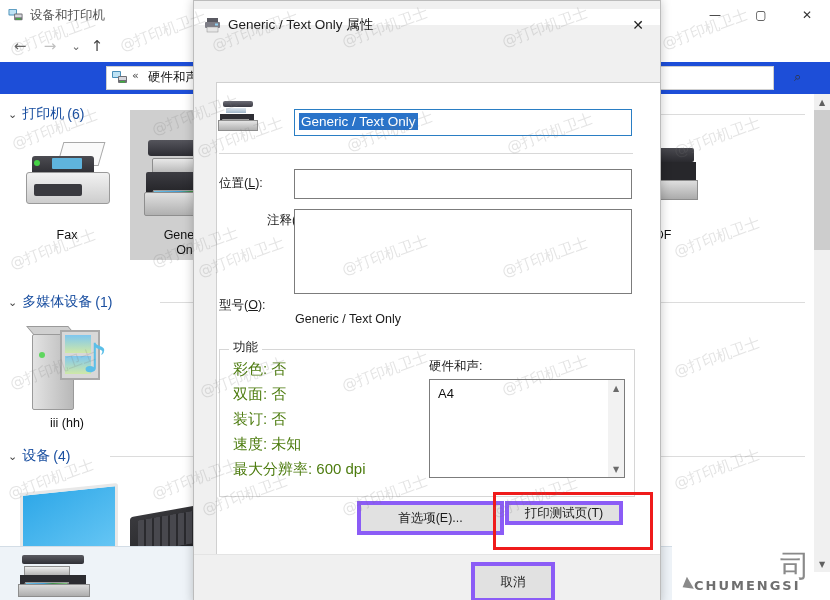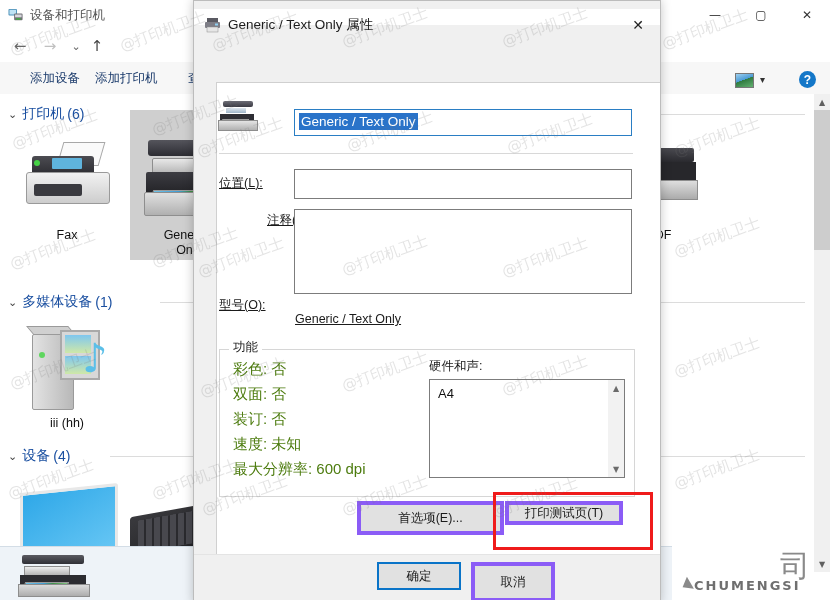--- a/index.html
+++ b/index.html
@@ -124,21 +124,21 @@
             border-left:1px solid #d0d0d0;border-top:1px solid #d0d0d0;}
   .pg-pricon{position:absolute;left:214px;top:98px;width:40px;height:30px;}
   .pgi-lid{position:absolute;left:6px;top:0;width:30px;height:6px;border-radius:2px;background:linear-gradient(180deg,#6c6c75,#3b3b44);}
   .pgi-ctrl{position:absolute;left:9px;top:7px;width:20px;height:5px;background:linear-gradient(180deg,#dfe7ef,#9fb5c8);}
   .pgi-mid{position:absolute;left:3px;top:13px;width:34px;height:7px;background:#2e2e34;}
   .pgi-base{position:absolute;left:1px;top:19px;width:38px;height:9px;background:linear-gradient(180deg,#e4e4e4,#b1b1b1);border:1px solid #8d8d8d;}
   .pgi-out{position:absolute;left:4px;top:18px;width:24px;height:8px;transform:skewX(-20deg);background:#fafafa;border:1px solid #9c9c9c;}
   .namebox{position:absolute;left:292px;top:108px;width:340px;height:27px;border:1px solid #2a7ec4;background:#fff;box-sizing:border-box;}
   .namebox .sel{display:inline-block;background:#2a73c9;color:#fff;font-size:13.5px;padding:1px 2px;margin:3px 0 0 4px;white-space:nowrap;}
   .hr{position:absolute;left:218px;top:152px;width:413px;height:1px;background:#d8d8d8;}
-  .fld-lbl{position:absolute;font-size:12.5px;color:#1b1b1b;white-space:nowrap;text-decoration:underline;}
+  .fld-lbl{position:absolute;font-size:12.5px;color:#1b1b1b;white-space:nowrap;}
   .fld-lbl u{text-decoration:underline;}
   .txtbox{position:absolute;border:1px solid #7c7c7c;background:#fff;box-sizing:border-box;}
   .grp{position:absolute;left:218px;top:348px;width:414px;height:146px;border:1px solid #d6d6d6;}
   .grp-cap{position:absolute;left:228px;top:336px;background:#fff;padding:0 4px;font-size:12.5px;color:#1b1b1b;}
   .feat{position:absolute;left:232px;font-size:15px;color:#4d7c0f;white-space:nowrap;}
   .paper-lbl{position:absolute;left:428px;top:357px;font-size:12.5px;color:#1b1b1b;}
   .paperbox{position:absolute;left:428px;top:378px;width:196px;height:99px;border:1px solid #7c7c7c;background:#fff;box-sizing:border-box;}
   .paper-item{position:absolute;left:8px;top:6px;font-size:13px;color:#111;}
   .paper-sb{position:absolute;right:0;top:0;width:16px;height:97px;background:#f2f2f2;}
   .paper-sb .ar{position:absolute;left:0;width:16px;height:16px;display:flex;align-items:center;justify-content:center;
@@ -200,28 +200,20 @@
       <rect x="1" y="3" width="7" height="5" fill="#bfe3f5"></rect>
       <rect x="6" y="7" width="9" height="7" rx="1" fill="#6f6f75"></rect>
       <rect x="7" y="8" width="7" height="3" fill="#d7d7dd"></rect>
       <rect x="8" y="12" width="5" height="1.5" fill="#3fae3f"></rect>
     </svg>
     <div class="addr-chev">«</div>
     <div class="addr-txt">硬件和声</div>
     <div class="search-ico">⌕</div>
   </div>
 
-  <div class="ex-toolbar">
-    <div class="tb-item" style="left:30px">添加设备</div>
-    <div class="tb-item" style="left:95px">添加打印机</div>
-    <div class="tb-item" style="left:188px">查</div>
-    <div class="tb-pic"></div>
-    <div class="tb-caret">▾</div>
-    <div class="tb-help">?</div>
-  </div>
 
   <div class="ex-body">
 
     <div class="group-hdr" style="left:8px;top:10px;">
       <span class="group-chev">⌄</span>
       <span class="group-title">打印机</span>
       <span class="group-count">(6)</span>
     </div>
     <div class="group-rule" style="left:135px;top:20px;width:670px;"></div>
 
@@ -376,21 +368,20 @@
       <div class="ar" style="top:0">▲</div>
       <div class="ar" style="bottom:0">▼</div>
     </div>
   </div>
 
   <div class="btn" style="left:163px;top:500px;width:147px;height:34px;">首选项(E)...</div>
   <div class="btn" style="left:311px;top:500px;width:118px;height:24px;">打印测试页(T)</div>
   <div class="redbox" style="left:299px;top:491px;width:154px;height:52px;"></div>
 
   <div class="dlg-footer"></div>
-  <div class="btn default" style="left:183px;top:561px;width:84px;height:28px;">确定</div>
   <div class="btn" style="left:277px;top:561px;width:84px;height:40px;">取消</div>
 </div>
 
 <div class="wm" style="left:8px;top:26px;">@打印机卫士</div>
 <div class="wm" style="left:118px;top:22px;">@打印机卫士</div>
 <div class="wm" style="left:10px;top:120px;">@打印机卫士</div>
 <div class="wm" style="left:150px;top:106px;">@打印机卫士</div>
 <div class="wm" style="left:8px;top:240px;">@打印机卫士</div>
 <div class="wm" style="left:150px;top:238px;">@打印机卫士</div>
 <div class="wm" style="left:8px;top:360px;">@打印机卫士</div>

